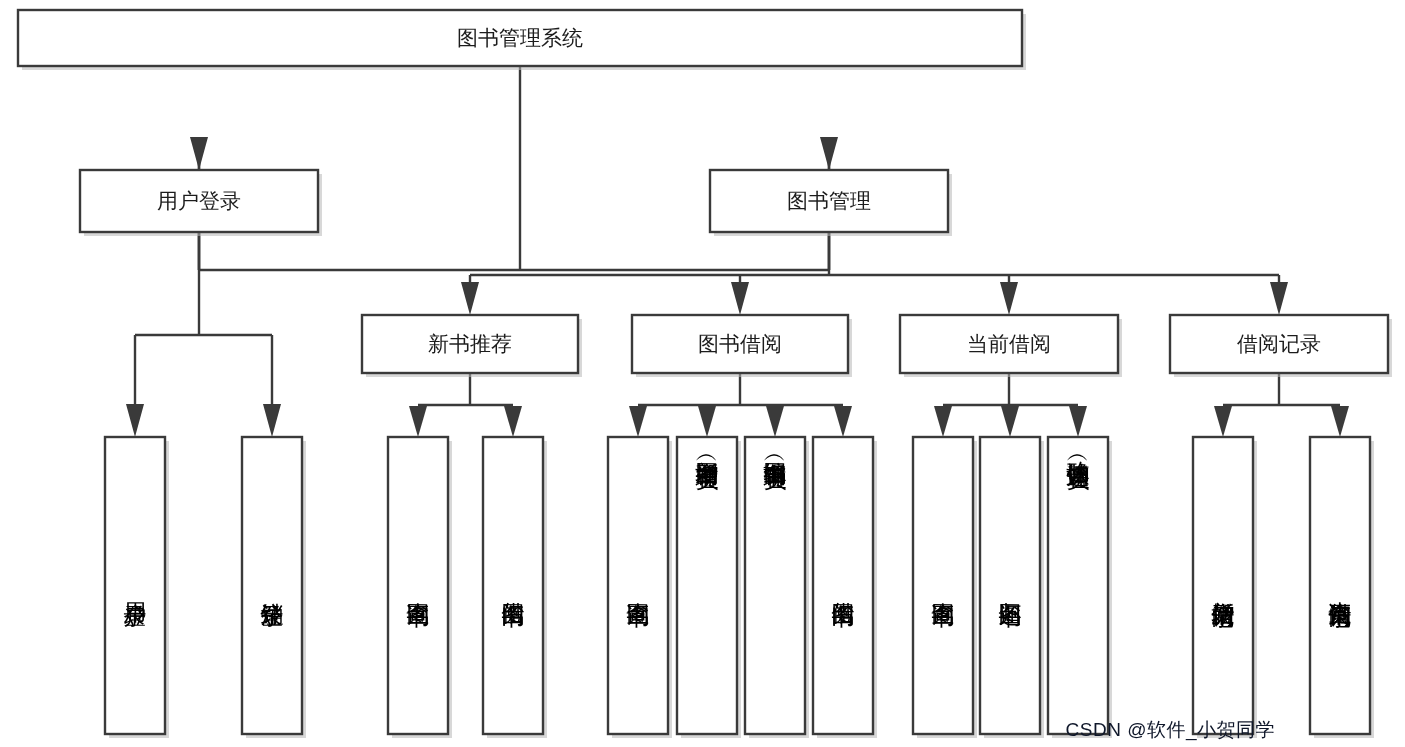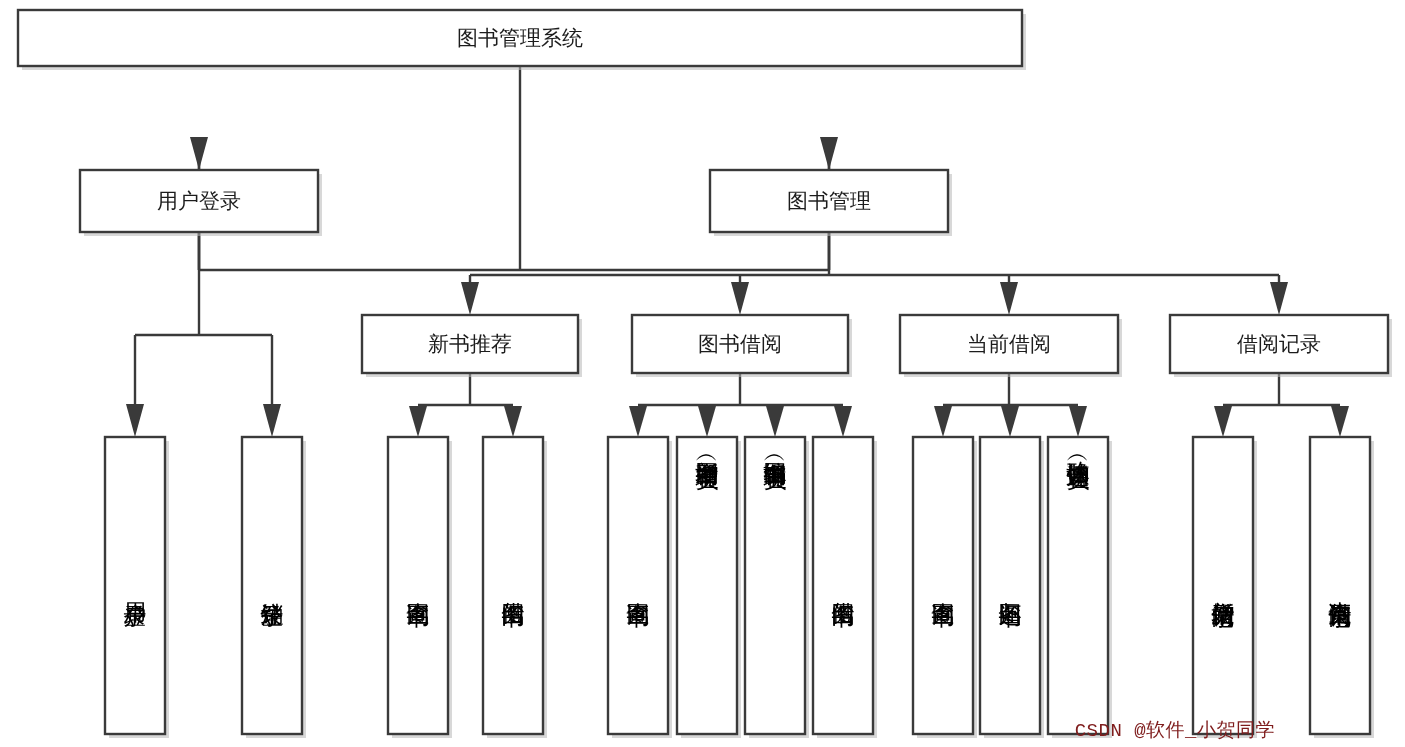--- a/index.html
+++ b/index.html
@@ -71,23 +71,23 @@
     justify-content: center;
     pointer-events: none;
   }
   .leaf-label-wrap.centered {
     align-items: center;
   }
   .watermark {
     position: absolute;
     right: 8px;
     bottom: 4px;
-    font-family: Liberation Mono, monospace;
+    font-family: Liberation Sans, sans-serif;
     font-size: 19px;
-    color: #7f1d1d;
+    color: #0f172a;
     white-space: nowrap;
     letter-spacing: 0.5px;
   }
 </style>
 </head>
 <body>
 
 <div id="diagram-root">
 
   <svg id="tree-canvas" viewBox="0 0 1405 747">

